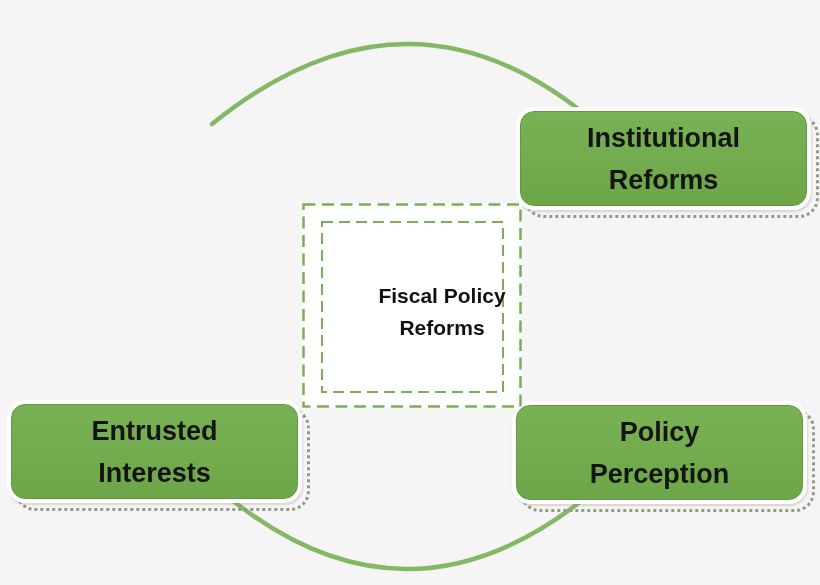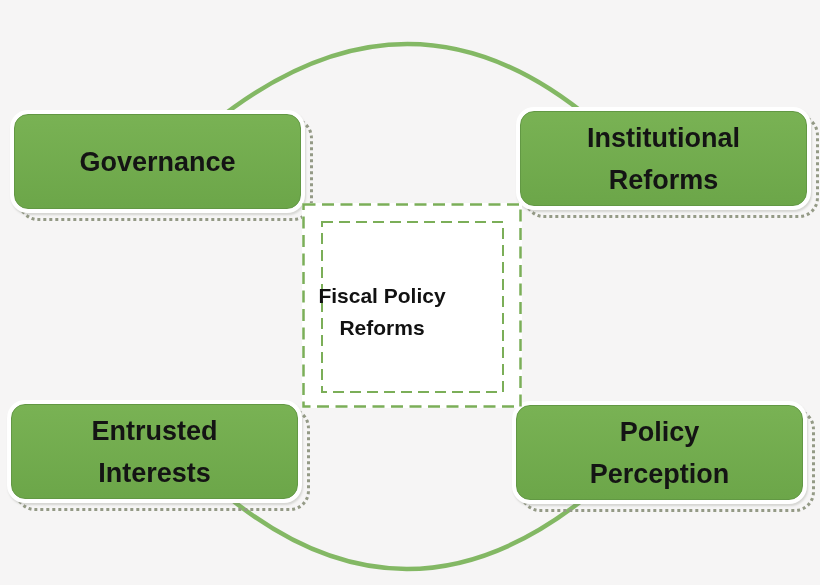--- a/index.html
+++ b/index.html
@@ -76,47 +76,39 @@
     height: 205px;
     z-index: 3;
   }
   .center-box svg { position: absolute; inset: 0; }
   .center-label {
     position: absolute;
     inset: 0;
     padding-top: 12px;
     display: flex;
     align-items: center;
-    justify-content: flex-start;
+    justify-content: flex-end;
     font-size: 21px;
     line-height: 32px;
     font-weight: bold;
     color: #111111;
     text-align: center;
   }
   .center-label span { max-width: 160px; display: inline-block; }
 </style>
 </head>
 <body>
 
 <div class="stage">
 
   <svg class="arcs-layer" width="820" height="585" viewBox="0 0 820 585">
     <path d="M 212 124 Q 408 -34 592 120" fill="none" stroke="#7cb45c" stroke-width="4.5" stroke-linecap="round" opacity="0.95"></path>
     <path d="M 232 500 Q 405 637 580 502" fill="none" stroke="#7cb45c" stroke-width="4.5" stroke-linecap="round" opacity="0.95"></path>
   </svg>
 
-  <div class="node node-governance">
-    <div class="shadow"></div>
-    <div class="body">
-      <div class="fill">
-        <div class="label">Governance</div>
-      </div>
-    </div>
-  </div>
 
   <div class="node node-institutional">
     <div class="shadow"></div>
     <div class="body">
       <div class="fill">
         <div class="label">Institutional Reforms</div>
       </div>
     </div>
   </div>
 

